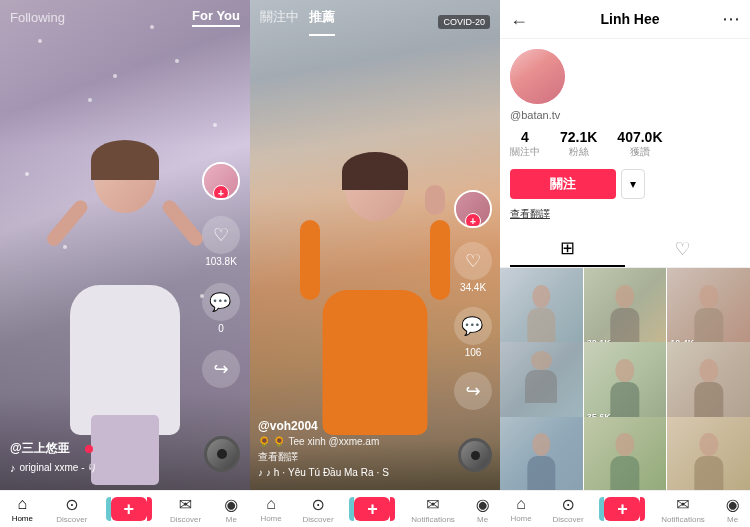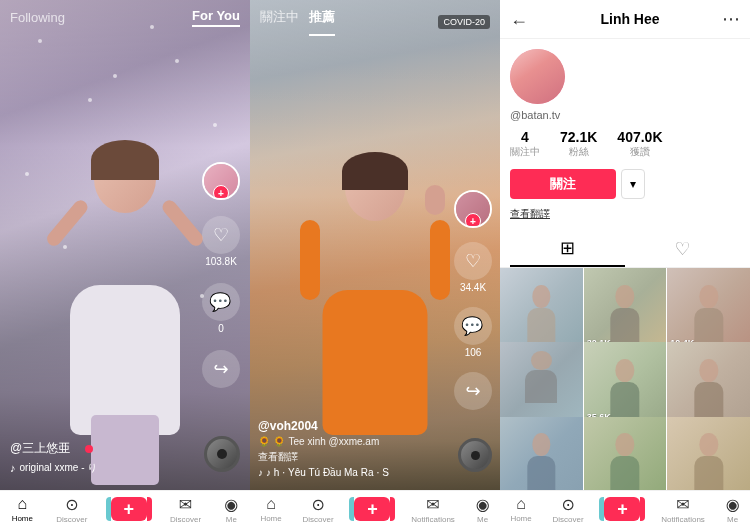--- a/index.html
+++ b/index.html
@@ -136,21 +136,21 @@
     .left-bottom {
       position: absolute;
       bottom: 15px;
       left: 10px;
       right: 60px;
     }
 
     .user-info {
       color: white;
       font-size: 12px;
-      font-weight: 400;
+      font-weight: 700;
       margin-bottom: 4px;
       display: flex;
       align-items: center;
       gap: 15px;
     }
 
     .verified-dot {
       width: 8px;
       height: 8px;
       background: #fe2c55;

